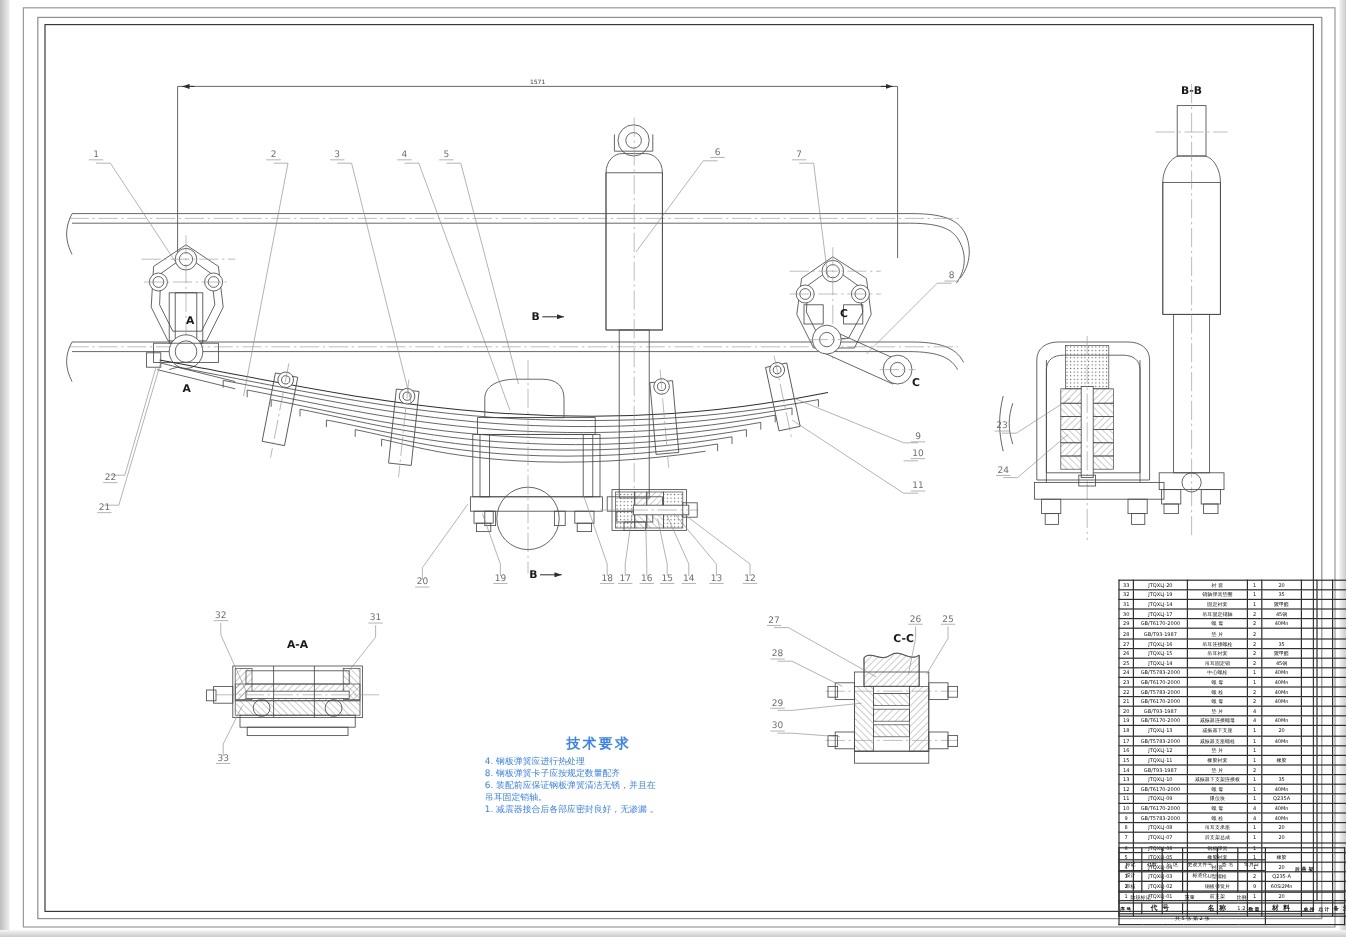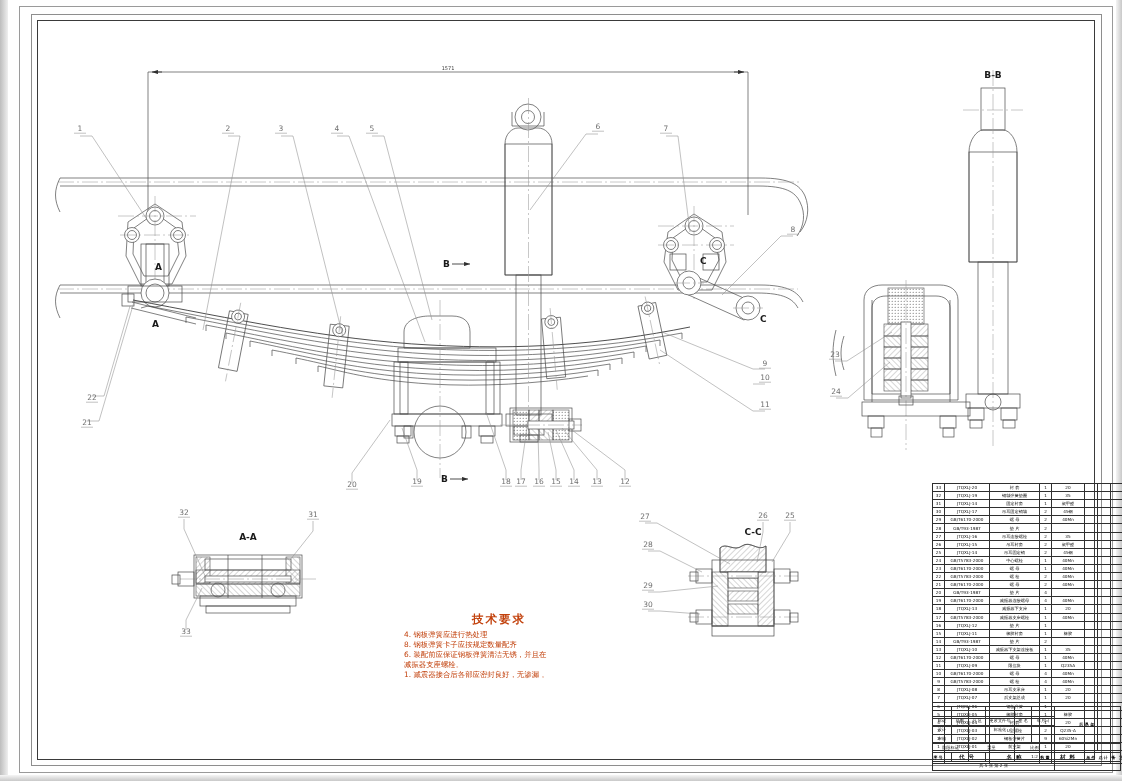--- a/index.html
+++ b/index.html
@@ -28,21 +28,21 @@
   .ctr{stroke:#9b9b9b;stroke-width:.55;fill:none;stroke-dasharray:16 3 2 3;}
   .hatchA{fill:url(#hA);stroke:#4a4a4a;stroke-width:.6;}
   .hatchB{fill:url(#hB);stroke:#4a4a4a;stroke-width:.6;}
   .dotfill{fill:url(#dots);stroke:#4a4a4a;stroke-width:.6;}
   .solidwhite{fill:#ffffff;stroke:#4a4a4a;stroke-width:.7;}
   .balloon{font-family:"DejaVu Sans","Liberation Sans",sans-serif;font-size:7.5px;fill:#6f6f6f;}
   .seclab{font-family:"DejaVu Sans","Liberation Sans",sans-serif;font-size:9px;font-weight:bold;fill:#1a1a1a;}
   .dimtxt{font-family:"DejaVu Sans","Liberation Sans",sans-serif;font-size:5px;fill:#3a3a3a;}
 
   
-  .tech-req{position:absolute;left:404px;top:612px;width:190px;color:#c2410c;}
+  .tech-req{position:absolute;left:404px;top:612px;width:190px;color:#3b82f6;}
   .tech-req .tr-title{font-size:11.5px;font-weight:bold;text-align:center;
       letter-spacing:2px;margin-bottom:3px;}
   .tech-req .tr-item{font-size:7.4px;line-height:9.6px;margin-bottom:.5px;}
 
   
   .parts-table{position:absolute;left:932px;top:483px;width:181px;
       border-collapse:collapse;table-layout:fixed;}
   .parts-table td{border:.6px solid #2f2f2f;height:7.1px;padding:0;
       font-size:4.2px;text-align:center;color:#101010;line-height:7px;
       overflow:hidden;white-space:nowrap;}
@@ -489,21 +489,21 @@
         <text x="186" y="634" class="balloon" text-anchor="middle">33</text>
         <line x1="180" x2="192" y1="636.2" y2="636.2" class="lead"></line>
       </g>
   </svg>
 
   <div class="tech-req">
     <div class="tr-title">技术要求</div>
     <div class="tr-item">4. 钢板弹簧应进行热处理</div>
     <div class="tr-item">8. 钢板弹簧卡子应按规定数量配齐</div>
     <div class="tr-item">6. 装配前应保证钢板弹簧清洁无锈，并且在</div>
-    <div class="tr-item">减振器支座螺栓。</div>
+    <div class="tr-item">吊耳固定销轴。</div>
     <div class="tr-item">1. 减震器接合后各部应密封良好，无渗漏 。</div>
   </div>
 
   <table class="parts-table">
     <tbody id="parts-body">
         <tr>
           <td class="c-no">33</td>
           <td class="c-code">JTQXLJ-20</td>
           <td class="c-name">衬 套</td>
           <td class="c-qty">1</td>

